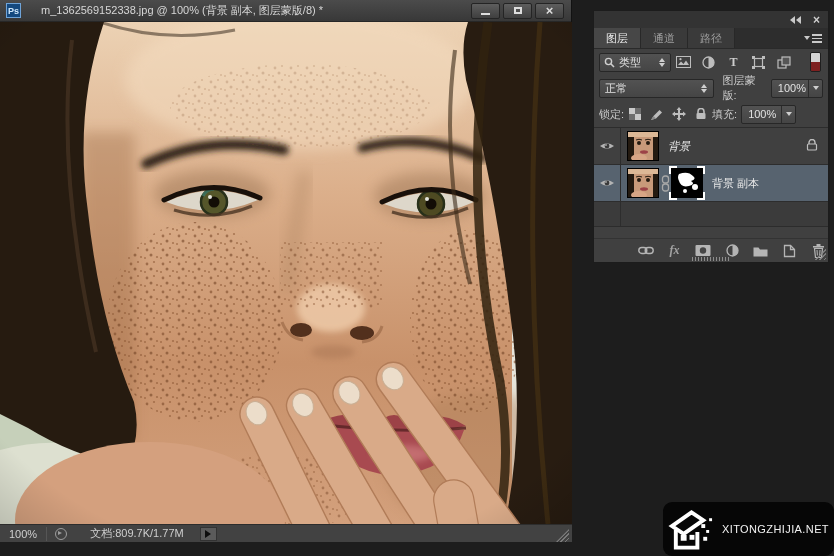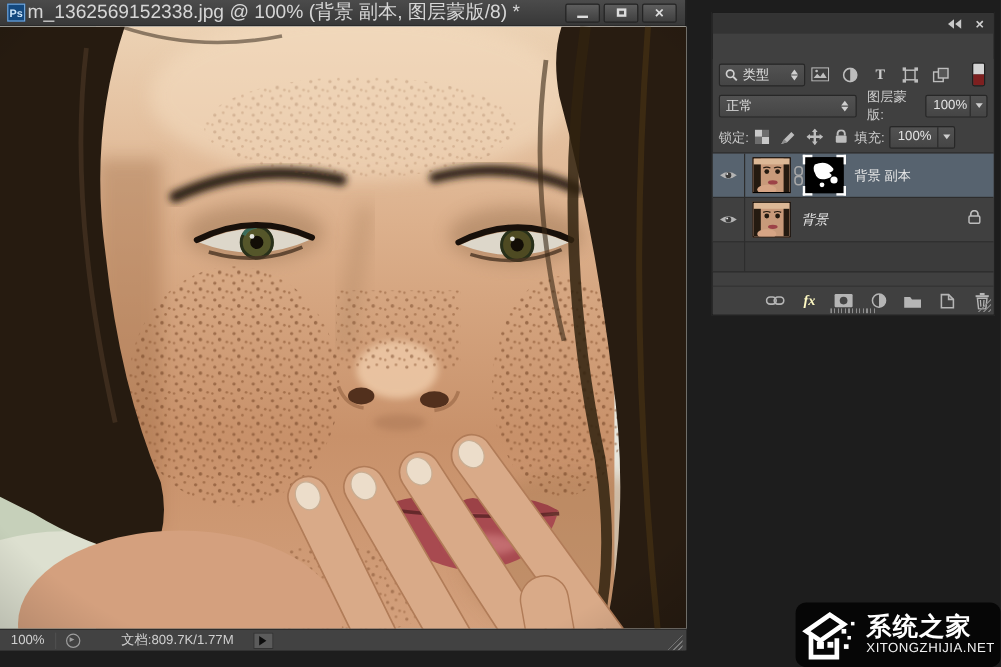--- a/index.html
+++ b/index.html
@@ -5,40 +5,40 @@
   * { margin:0; padding:0; box-sizing:border-box; }
   body { background:#000; }
   .app { position:relative; width:834px; height:556px; background:#1d1d1d; overflow:hidden;
          font-family:"Liberation Sans","DejaVu Sans",sans-serif; }
 
   
   .doc-window { position:absolute; left:0; top:0; width:572px; height:542px; background:#3c3c3c; border-right:1px solid #121212; }
   .titlebar { height:22px; background:linear-gradient(#4b4b4b,#383838); border-bottom:1px solid #272727;
               display:flex; align-items:center; padding:0 4px; }
   .ps-badge { width:15px; height:15px; background:#14497f; color:#cfe7fb; font-size:9px; font-weight:bold;
-              display:flex; align-items:center; justify-content:center; border:1px solid #6fa4d9; margin:0 2px 0 2px; flex:none; }
-  .title-text { font-size:16px; color:#d6d6d6; white-space:nowrap; overflow:hidden; flex:1; }
+              display:flex; align-items:center; justify-content:center; border:1px solid #6fa4d9; margin:0 20px 0 2px; flex:none; }
+  .title-text { font-size:11px; color:#d6d6d6; white-space:nowrap; overflow:hidden; flex:1; }
   .win-btns { display:flex; gap:3px; margin-right:3px; }
   .win-btn { width:29px; height:16px; background:linear-gradient(#5e5e5e,#3f3f3f); border:1px solid #242424;
              border-radius:2px; display:flex; align-items:center; justify-content:center; cursor:default; }
   .glyph-min { width:9px; height:2px; background:#ddd; margin-top:6px; }
   .glyph-max { width:8px; height:7px; border:2px solid #ddd; }
   .glyph-close { color:#ddd; font-size:13px; font-weight:bold; line-height:1; }
 
   .canvas { position:absolute; left:0; top:22px; width:572px; height:502px; background:#e7e5db; overflow:hidden; }
   .canvas svg { display:block; }
 
   .statusbar { position:absolute; left:0; top:524px; width:572px; height:18px; background:#424242;
                border-top:1px solid #2d2d2d; display:flex; align-items:center; font-size:11px; color:#cfcfcf; }
   .zoom-field { padding:0 9px; }
   .sb-div { width:1px; height:14px; background:#2e2e2e; border-right:1px solid #565656; }
   .drive-icon { width:12px; height:12px; border-radius:50%; border:1.5px solid #9d9d9d; margin:0 8px; position:relative; }
   .drive-icon::after { content:""; position:absolute; left:2px; top:2.5px; border-left:4px solid #9d9d9d;
                        border-top:2.5px solid transparent; border-bottom:2.5px solid transparent; }
-  .doc-info { margin-left:26px; }
+  .doc-info { margin-left:15px; }
   .status-expand { margin-left:16px; width:17px; height:14px; background:#5b5b5b; border:1px solid #333;
                    display:flex; align-items:center; justify-content:center; }
   .tri-right { width:0; height:0; border-left:6px solid #0d0d0d; border-top:4px solid transparent; border-bottom:4px solid transparent; }
   .sb-grip { margin-left:auto; margin-right:3px; width:13px; height:13px; align-self:flex-end;
              background:repeating-linear-gradient(135deg,#8a8a8a 0 1px,transparent 1px 3px); opacity:.8;
              clip-path:polygon(100% 0,100% 100%,0 100%); }
 
   
   .dock { position:absolute; left:593px; top:10px; width:236px; height:253px; background:#404040; border:1px solid #1c1c1c; }
   .dock-header { height:17px; background:#333; display:flex; align-items:center; justify-content:flex-end; gap:12px; padding:0 8px; }
@@ -87,21 +87,21 @@
   .mask-thumb .ck { position:absolute; width:8px; height:8px; border:2px solid #fff; }
   .ck.tl{left:-3px;top:-3px;border-right:none;border-bottom:none} .ck.tr{right:-3px;top:-3px;border-left:none;border-bottom:none}
   .ck.bl{left:-3px;bottom:-3px;border-right:none;border-top:none} .ck.br{right:-3px;bottom:-3px;border-left:none;border-top:none}
   .layer-name { font-size:11px; color:#e9e9e9; margin-left:9px; white-space:nowrap; }
   .layer-name.italic { font-style:italic; }
   .row-lock { margin-left:auto; margin-right:10px; }
 
   .panel-bottom { margin-top:auto; height:24px; border-top:1px solid #333; display:flex; align-items:center;
                   padding-left:42px; gap:9px; position:relative; }
   .pb-ic { width:20px; display:flex; justify-content:center; align-items:center; }
-  .fx-glyph { font-size:12px; font-weight:bold; font-style:italic; color:#fef9c3; font-family:"Liberation Serif","DejaVu Serif",serif; }
+  .fx-glyph { font-size:12px; font-weight:bold; font-style:italic; color:#a3a3a3; font-family:"Liberation Serif","DejaVu Serif",serif; }
   .pb-grip { position:absolute; right:2px; bottom:2px; width:12px; height:12px;
              background:repeating-linear-gradient(135deg,#8a8a8a 0 1px,transparent 1px 3px);
              clip-path:polygon(100% 0,100% 100%,0 100%); opacity:.8; }
   .drag-dots { position:absolute; left:50%; bottom:1px; transform:translateX(-50%); width:38px; height:4px;
                background:repeating-linear-gradient(90deg,#8d8d8d 0 1px,transparent 1px 3px); }
 
   
   .watermark { position:absolute; left:663px; top:502px; width:171px; height:54px; background:#060606;
                border-radius:9px; display:flex; align-items:center; padding:3px 5px; gap:5px; }
   .wm-text { display:flex; flex-direction:column; align-items:flex-start; }
@@ -258,20 +258,33 @@
   </div>
 
   <div class="dock">
     <div class="dock-header">
       <span class="collapse-ic">
           <i></i>
           <i></i>
         </span>
       <span class="dock-close">×</span>
     </div>
+    <div class="tabbar">
+      <div class="tab active">图层</div>
+      <div class="tab">通道</div>
+      <div class="tab">路径</div>
+      <div class="panel-menu">
+        <i class="pm-tri"></i>
+        <span class="pm-lines">
+            <i></i>
+            <i></i>
+            <i></i>
+          </span>
+      </div>
+    </div>
 
     <div class="panel-body">
 
       <div class="p-row">
         <div class="ctrl kind-select">
           <svg width="11" height="11">
               <circle cx="4.5" cy="4.5" r="3.1" fill="none" stroke="#cfcfcf" stroke-width="1.4"></circle>
               <line x1="7" y1="7" x2="10" y2="10" stroke="#cfcfcf" stroke-width="1.6"></line>
             </svg>
           <span>类型</span>
@@ -366,21 +379,21 @@
           <span>100%</span>
           <span class="dd-btn">
               <i></i>
             </span>
         </div>
       </div>
 
       <div class="layers-list">
         <div class="v-line"></div>
 
-        <div class="layer-row selected">
+        <div class="layer-row">
           <div class="eye-cell">
             <svg width="16" height="10">
                 <path d="M1 5 Q8 -0.5 15 5 Q8 10.5 1 5 Z" fill="#b4b4b4"></path>
                 <circle cx="8" cy="5" r="2.4" fill="#3a3a3a"></circle>
                 <circle cx="7" cy="4" r=".8" fill="#e8e8e8"></circle>
               </svg>
           </div>
           <div class="thumb">
             <svg width="30" height="28" viewBox="0 0 30 28">
                 <rect width="30" height="28" fill="#c89a7a"></rect>
@@ -388,42 +401,30 @@
                 <rect x="25" width="5" height="28" fill="#241a10"></rect>
                 <rect y="0" width="30" height="5" fill="#dcb896"></rect>
                 <circle cx="11" cy="11" r="2" fill="#241a10"></circle>
                 <circle cx="20" cy="11" r="2" fill="#241a10"></circle>
                 <path d="M8 8 Q11 6.5 14 8" stroke="#241a10" stroke-width="1" fill="none"></path>
                 <path d="M17 8 Q20 6.5 23 8" stroke="#241a10" stroke-width="1" fill="none"></path>
                 <ellipse cx="16" cy="20" rx="4" ry="1.8" fill="#9c4247"></ellipse>
                 <ellipse cx="11" cy="26" rx="8" ry="4" fill="#d7a585"></ellipse>
               </svg>
           </div>
-          <div class="chain-cell">
-            <svg width="9" height="17">
-                <rect x="1.5" y="1" width="6" height="7" rx="2.5" fill="none" stroke="#a8a8a8" stroke-width="1.3"></rect>
-                <rect x="1.5" y="9" width="6" height="7" rx="2.5" fill="none" stroke="#a8a8a8" stroke-width="1.3"></rect>
-              </svg>
-          </div>
-          <div class="mask-thumb">
-            <svg width="30" height="28" viewBox="0 0 30 28">
-                <rect width="30" height="28" fill="#000"></rect>
-                <path d="M7 5 Q16 1.5 21 7 Q25 10 19 12 Q24 15 17 17 Q9 19 7 12 Q5 8 7 5 Z" fill="#fff"></path>
-                <circle cx="23" cy="18" r="3" fill="#fff"></circle>
-                <circle cx="13" cy="22" r="2" fill="#fff"></circle>
-              </svg>
-            <span class="ck tl"></span>
-            <span class="ck tr"></span>
-            <span class="ck bl"></span>
-            <span class="ck br"></span>
-          </div>
-          <span class="layer-name">背景 副本</span>
-        </div>
-
-        <div class="layer-row">
+          <span class="layer-name italic">背景</span>
+          <span class="row-lock">
+            <svg width="12" height="12">
+                <path d="M3 5 V3.5 a3 3 0 0 1 6 0 V5" fill="none" stroke="#bdbdbd" stroke-width="1.4"></path>
+                <rect x="1.5" y="5" width="9" height="6" rx="1" fill="none" stroke="#bdbdbd" stroke-width="1.2"></rect>
+              </svg>
+          </span>
+        </div>
+
+        <div class="layer-row selected">
           <div class="eye-cell">
             <svg width="16" height="10">
                 <path d="M1 5 Q8 -0.5 15 5 Q8 10.5 1 5 Z" fill="#b4b4b4"></path>
                 <circle cx="8" cy="5" r="2.4" fill="#3a3a3a"></circle>
                 <circle cx="7" cy="4" r=".8" fill="#e8e8e8"></circle>
               </svg>
           </div>
           <div class="thumb">
             <svg width="30" height="28" viewBox="0 0 30 28">
                 <rect width="30" height="28" fill="#c89a7a"></rect>
@@ -431,27 +432,39 @@
                 <rect x="25" width="5" height="28" fill="#241a10"></rect>
                 <rect y="0" width="30" height="5" fill="#dcb896"></rect>
                 <circle cx="11" cy="11" r="2" fill="#241a10"></circle>
                 <circle cx="20" cy="11" r="2" fill="#241a10"></circle>
                 <path d="M8 8 Q11 6.5 14 8" stroke="#241a10" stroke-width="1" fill="none"></path>
                 <path d="M17 8 Q20 6.5 23 8" stroke="#241a10" stroke-width="1" fill="none"></path>
                 <ellipse cx="16" cy="20" rx="4" ry="1.8" fill="#9c4247"></ellipse>
                 <ellipse cx="11" cy="26" rx="8" ry="4" fill="#d7a585"></ellipse>
               </svg>
           </div>
-          <span class="layer-name italic">背景</span>
-          <span class="row-lock">
-            <svg width="12" height="12">
-                <path d="M3 5 V3.5 a3 3 0 0 1 6 0 V5" fill="none" stroke="#bdbdbd" stroke-width="1.4"></path>
-                <rect x="1.5" y="5" width="9" height="6" rx="1" fill="none" stroke="#bdbdbd" stroke-width="1.2"></rect>
-              </svg>
-          </span>
+          <div class="chain-cell">
+            <svg width="9" height="17">
+                <rect x="1.5" y="1" width="6" height="7" rx="2.5" fill="none" stroke="#a8a8a8" stroke-width="1.3"></rect>
+                <rect x="1.5" y="9" width="6" height="7" rx="2.5" fill="none" stroke="#a8a8a8" stroke-width="1.3"></rect>
+              </svg>
+          </div>
+          <div class="mask-thumb">
+            <svg width="30" height="28" viewBox="0 0 30 28">
+                <rect width="30" height="28" fill="#000"></rect>
+                <path d="M7 5 Q16 1.5 21 7 Q25 10 19 12 Q24 15 17 17 Q9 19 7 12 Q5 8 7 5 Z" fill="#fff"></path>
+                <circle cx="23" cy="18" r="3" fill="#fff"></circle>
+                <circle cx="13" cy="22" r="2" fill="#fff"></circle>
+              </svg>
+            <span class="ck tl"></span>
+            <span class="ck tr"></span>
+            <span class="ck bl"></span>
+            <span class="ck br"></span>
+          </div>
+          <span class="layer-name">背景 副本</span>
         </div>
       </div>
 
       <div class="panel-bottom">
         <div class="pb-ic">
           <svg width="16" height="9">
               <rect x=".8" y="1.5" width="8" height="6" rx="3" fill="none" stroke="#b5b5b5" stroke-width="1.4"></rect>
               <rect x="7.2" y="1.5" width="8" height="6" rx="3" fill="none" stroke="#b5b5b5" stroke-width="1.4"></rect>
             </svg>
         </div>
@@ -501,18 +514,17 @@
       <path d="M4 20 L24 6 L36 14 L16 28 Z" fill="none" stroke="#fff" stroke-width="4"></path>
       <path d="M8 24 L8 42 L30 42 L30 26" fill="none" stroke="#fff" stroke-width="4"></path>
       <rect x="13" y="29" width="6" height="6" fill="#fff"></rect>
       <rect x="22" y="29" width="5" height="5" fill="#fff"></rect>
       <rect x="34" y="18" width="4" height="4" fill="#fff"></rect>
       <rect x="39" y="24" width="3" height="3" fill="#fff"></rect>
       <rect x="36" y="31" width="4" height="4" fill="#fff"></rect>
       <rect x="42" y="12" width="3" height="3" fill="#fff"></rect>
     </svg>
     <div class="wm-text">
-      <div class="wm-title">系统之家</div>
       <div class="wm-sub">XITONGZHIJIA.NET</div>
     </div>
   </div>
 
 </div>
 
 </body></html>

